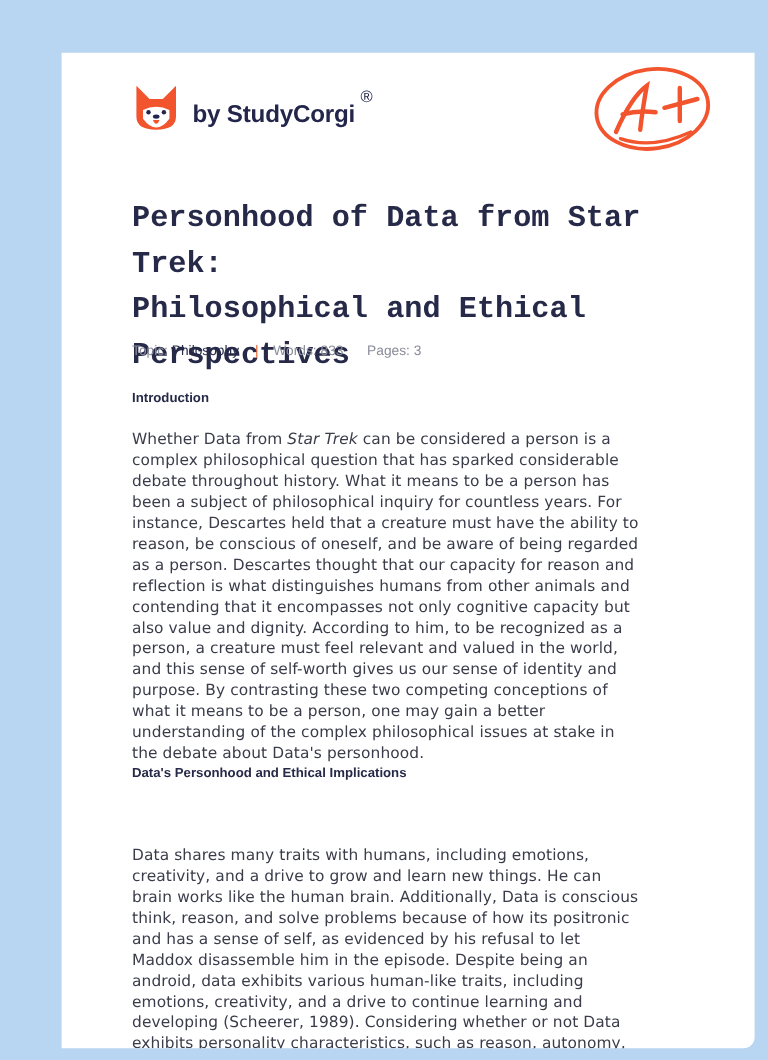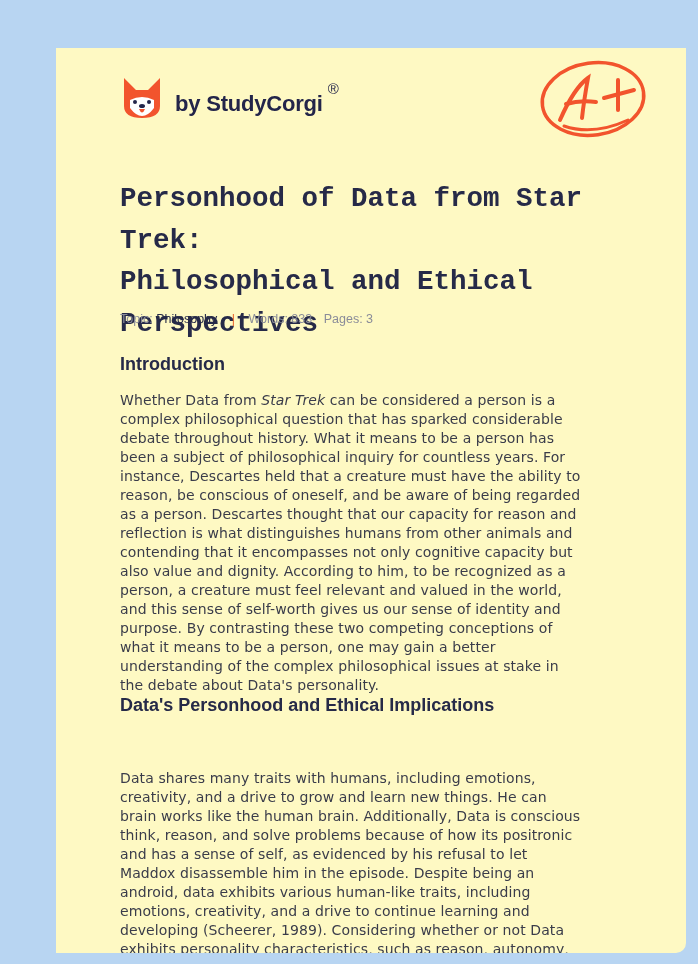--- a/index.html
+++ b/index.html
@@ -5,21 +5,21 @@
     html, body { margin: 0; padding: 0; }
     body {
       width: 698px; height: 964px; overflow: hidden;
       background: #b8d5f2;
       position: relative;
       font-family: "DejaVu Sans", sans-serif;
     }
     .card {
       position: absolute; left: 56px; top: 48px;
       width: 630px; height: 905px;
-      background: #fef9c3;
+      background: #ffffff;
       border-radius: 0 0 10px 0;
       overflow: hidden;
     }
     .logo {
       position: absolute; left: 66px; top: 28px;
       display: flex; align-items: center;
     }
     .corgi { width: 40px; height: 44px; }
     .brand {
       margin-left: 13px; margin-top: 12px;
@@ -40,25 +40,25 @@
       color: #262a48; margin: 0;
     }
     .meta {
       position: absolute; left: 64px; top: 264px;
       font-family: "Liberation Sans", sans-serif;
       font-size: 12.5px; color: #8a8c99;
       white-space: nowrap;
     }
     .meta .topic-val { color: #262a48; }
     .meta .sep { color: #e8632c; margin: 0 10px 0 11px; }
-    .meta .pages { margin-left: 8px; }
+    .meta .pages { margin-left: 18px; }
     .h2 {
       position: absolute; left: 64px;
       font-family: "Liberation Sans", sans-serif;
-      font-weight: 700; font-size: 18px; color: #262a48; margin: 0;
+      font-weight: 700; font-size: 12px; color: #262a48; margin: 0;
     }
     .para {
       position: absolute; left: 64px; width: 560px;
       font-family: "DejaVu Sans", sans-serif;
       font-size: 14px; line-height: 19px; color: #3a3c4a;
       margin: 0; letter-spacing: 0.1px;
     }
     .para .line { display: block; white-space: nowrap; }
   </style>
 </head>
@@ -112,21 +112,21 @@
       <span class="line">reason, be conscious of oneself, and be aware of being regarded</span>
       <span class="line">as a person. Descartes thought that our capacity for reason and</span>
       <span class="line">reflection is what distinguishes humans from other animals and</span>
       <span class="line">contending that it encompasses not only cognitive capacity but</span>
       <span class="line">also value and dignity. According to him, to be recognized as a</span>
       <span class="line">person, a creature must feel relevant and valued in the world,</span>
       <span class="line">and this sense of self-worth gives us our sense of identity and</span>
       <span class="line">purpose. By contrasting these two competing conceptions of</span>
       <span class="line">what it means to be a person, one may gain a better</span>
       <span class="line">understanding of the complex philosophical issues at stake in</span>
-      <span class="line">the debate about Data's personality.</span>
+      <span class="line">the debate about Data's personhood.</span>
     </p>
 
   <h2 class="h2" style="top:647px;">Data's Personhood and Ethical Implications</h2>
   <p class="para" style="top:721px;" id="para-1">
       <span class="line">Data shares many traits with humans, including emotions,</span>
       <span class="line">creativity, and a drive to grow and learn new things. He can</span>
       <span class="line">brain works like the human brain. Additionally, Data is conscious</span>
       <span class="line">think, reason, and solve problems because of how its positronic</span>
       <span class="line">and has a sense of self, as evidenced by his refusal to let</span>
       <span class="line">Maddox disassemble him in the episode. Despite being an</span>

